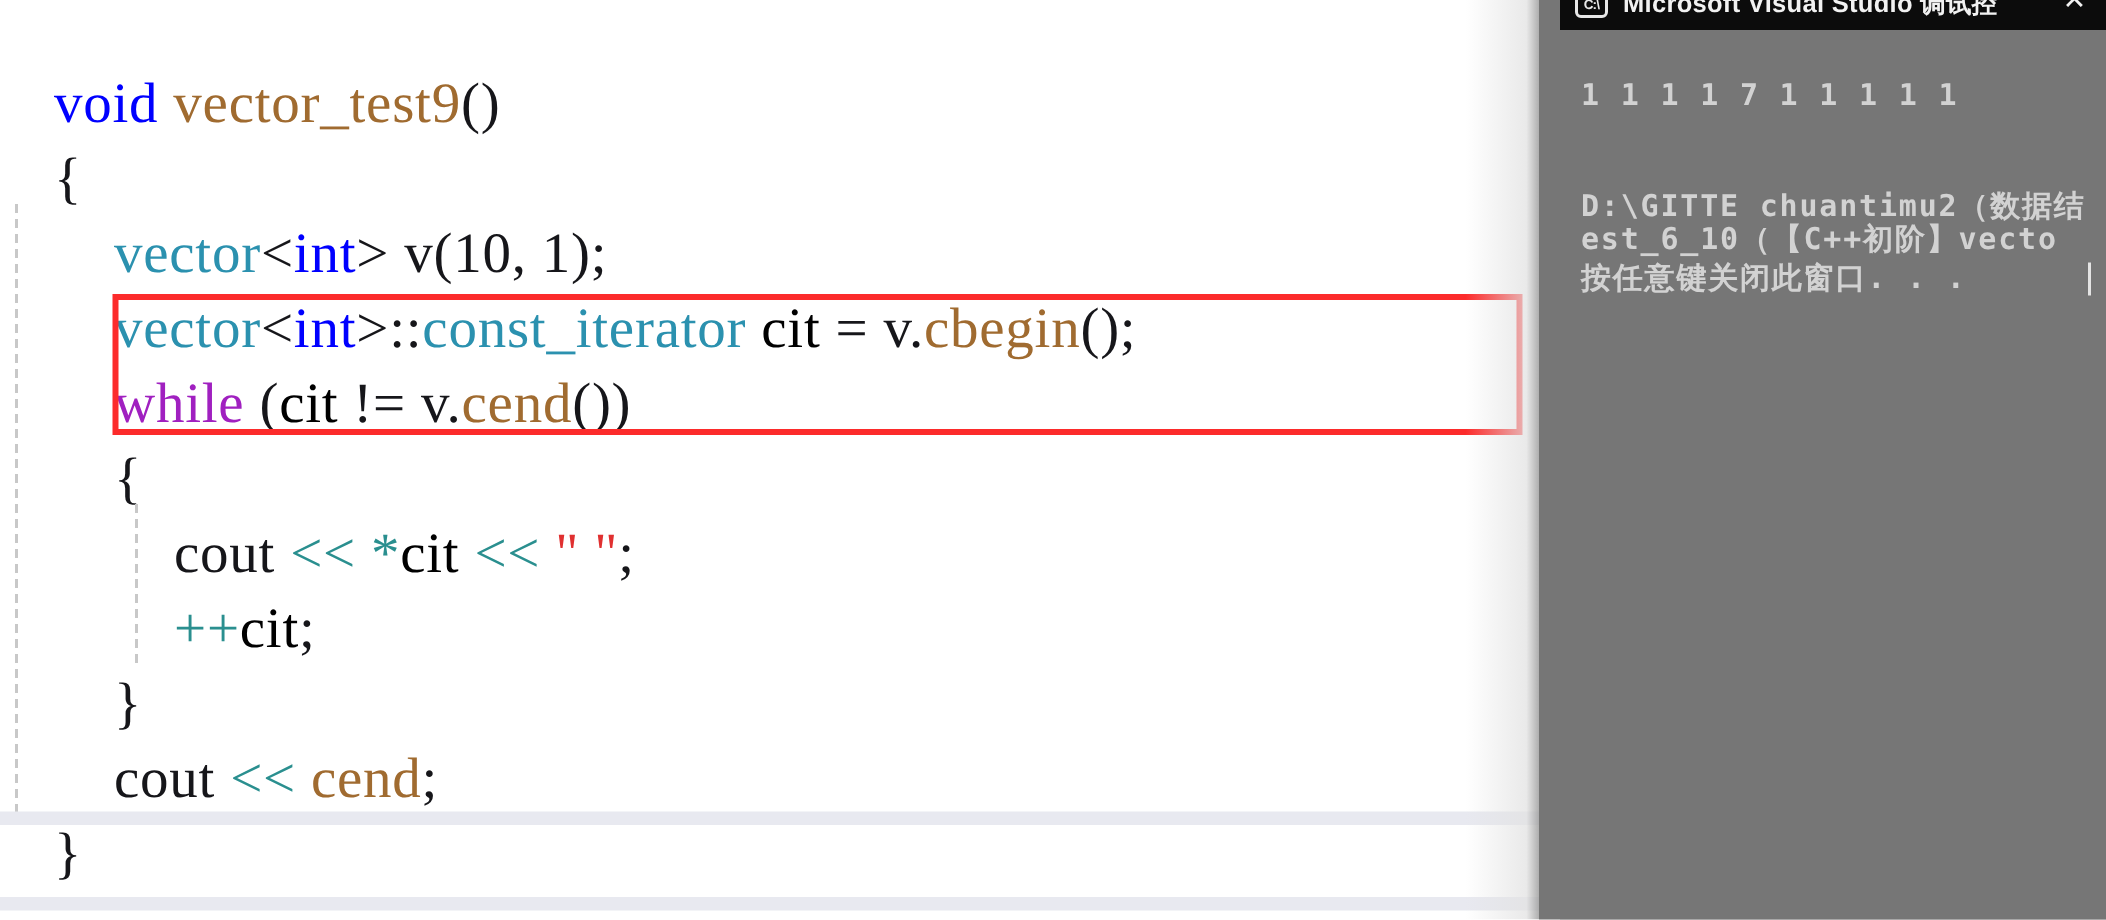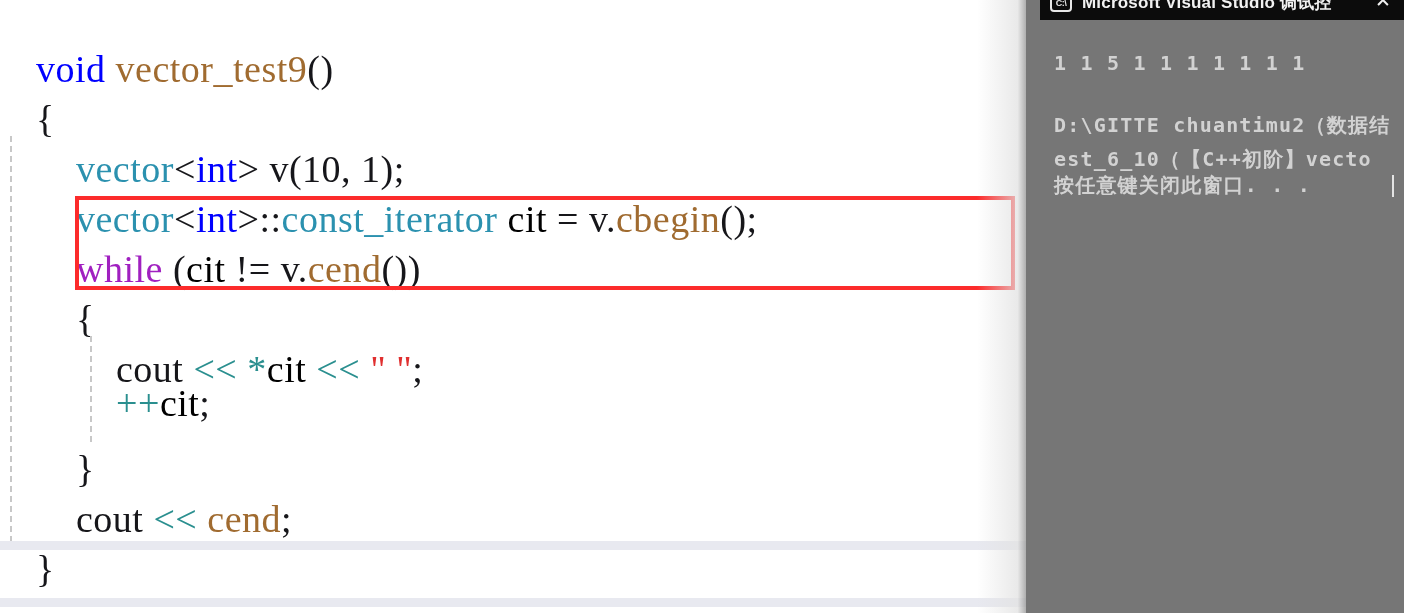--- a/index.html
+++ b/index.html
@@ -204,37 +204,37 @@
         <div class="outline-band" style="top: 598px;"></div>
       </div>
     <div id="code-lines">
         <div class="code-line" style="top: 44px;"><span class="ln-text tk-kw">void</span><span class="ln-text tk-plain"> </span><span class="ln-text tk-func">vector_test9</span><span class="ln-text tk-plain">()</span></div>
         <div class="code-line" style="top: 94px;"><span class="ln-text tk-plain">{</span></div>
         <div class="code-line" style="top: 144px;"><span class="ln-text tk-plain">    </span><span class="ln-text tk-type">vector</span><span class="ln-text tk-plain">&lt;</span><span class="ln-text tk-kw">int</span><span class="ln-text tk-plain">&gt;</span><span class="ln-text tk-plain"> v(10, 1);</span></div>
         <div class="code-line" style="top: 194px;"><span class="ln-text tk-plain">    </span><span class="ln-text tk-type">vector</span><span class="ln-text tk-plain">&lt;</span><span class="ln-text tk-kw">int</span><span class="ln-text tk-plain">&gt;</span><span class="ln-text tk-plain">::</span><span class="ln-text tk-type">const_iterator</span><span class="ln-text tk-plain"> </span><span class="ln-text tk-var">cit</span><span class="ln-text tk-plain"> = v.</span><span class="ln-text tk-func">cbegin</span><span class="ln-text tk-plain">();</span></div>
         <div class="code-line" style="top: 244px;"><span class="ln-text tk-plain">    </span><span class="ln-text tk-ctrl">while</span><span class="ln-text tk-plain"> (</span><span class="ln-text tk-var">cit</span><span class="ln-text tk-plain"> != v.</span><span class="ln-text tk-func">cend</span><span class="ln-text tk-plain">())</span></div>
         <div class="code-line" style="top: 294px;"><span class="ln-text tk-plain">    {</span></div>
         <div class="code-line" style="top: 344px;"><span class="ln-text tk-plain">        cout </span><span class="ln-text tk-op">&lt;&lt;</span><span class="ln-text tk-plain"> </span><span class="ln-text tk-op">*</span><span class="ln-text tk-var">cit</span><span class="ln-text tk-plain"> </span><span class="ln-text tk-op">&lt;&lt;</span><span class="ln-text tk-plain"> </span><span class="ln-text tk-str">" "</span><span class="ln-text tk-plain">;</span></div>
-        <div class="code-line" style="top: 378px;"><span class="ln-text tk-plain">        </span><span class="ln-text tk-op">++</span><span class="ln-text tk-var">cit</span><span class="ln-text tk-plain">;</span></div>
+        <div class="code-line" style="top: 394px;"><span class="ln-text tk-plain">        </span><span class="ln-text tk-op">++</span><span class="ln-text tk-var">cit</span><span class="ln-text tk-plain">;</span></div>
         <div class="code-line" style="top: 444px;"><span class="ln-text tk-plain">    }</span></div>
         <div class="code-line" style="top: 494px;"><span class="ln-text tk-plain">    cout </span><span class="ln-text tk-op">&lt;&lt;</span><span class="ln-text tk-plain"> </span><span class="ln-text tk-func">cend</span><span class="ln-text tk-plain">;</span></div>
         <div class="code-line" style="top: 544px;"><span class="ln-text tk-plain">}</span></div>
       </div>
     <div id="red-highlight-box" style="left: 75px; top: 196px; width: 940px; height: 94px; border-color: rgb(252, 43, 43);"></div>
   </div>
 
   <div id="editor-fade"></div>
 </div>
 
 <div id="console-window">
 
   <div id="console-body">
     <div id="console-lines">
-        <div class="console-line" style="top: 30px;">1 1 5 1 1 1 1 1 1 1</div>
-        <div class="console-line" style="top: 92px; text-align: right;">D:\GITTE chuantimu2（数据结</div>
+        <div class="console-line" style="top: 30px;">1 1 1 1 7 1 1 1 1 1</div>
+        <div class="console-line" style="top: 104px; text-align: right;">D:\GITTE chuantimu2（数据结</div>
         <div class="console-line" style="top: 126px;">est_6_10（【C++初阶】vecto</div>
         <div class="console-line" style="top: 152px;">按任意键关闭此窗口. . .</div>
       </div>
     <div id="console-caret" style="left: 352px; top: 155px;"></div>
   </div>
 
   <div id="console-titlebar">
     <div id="console-titlebar-inner">
       <span id="console-app-icon">C:\</span>
       <span id="console-title-text">Microsoft Visual Studio 调试控</span>

